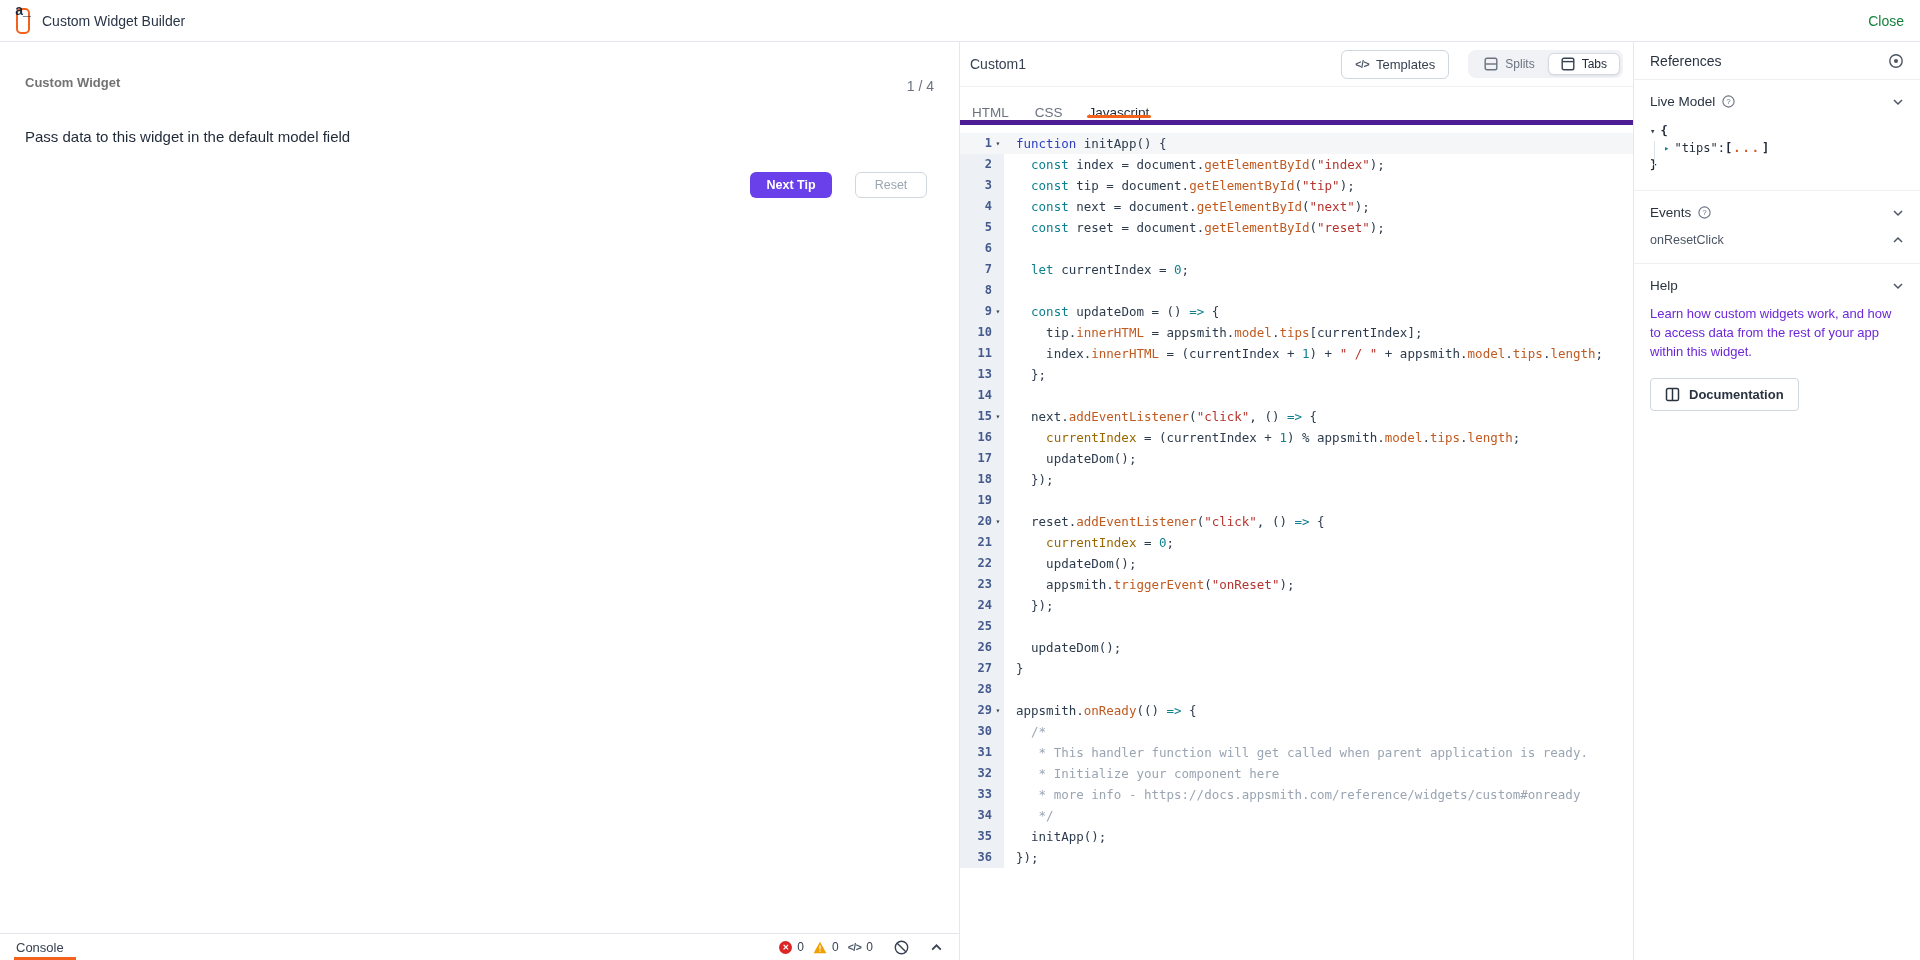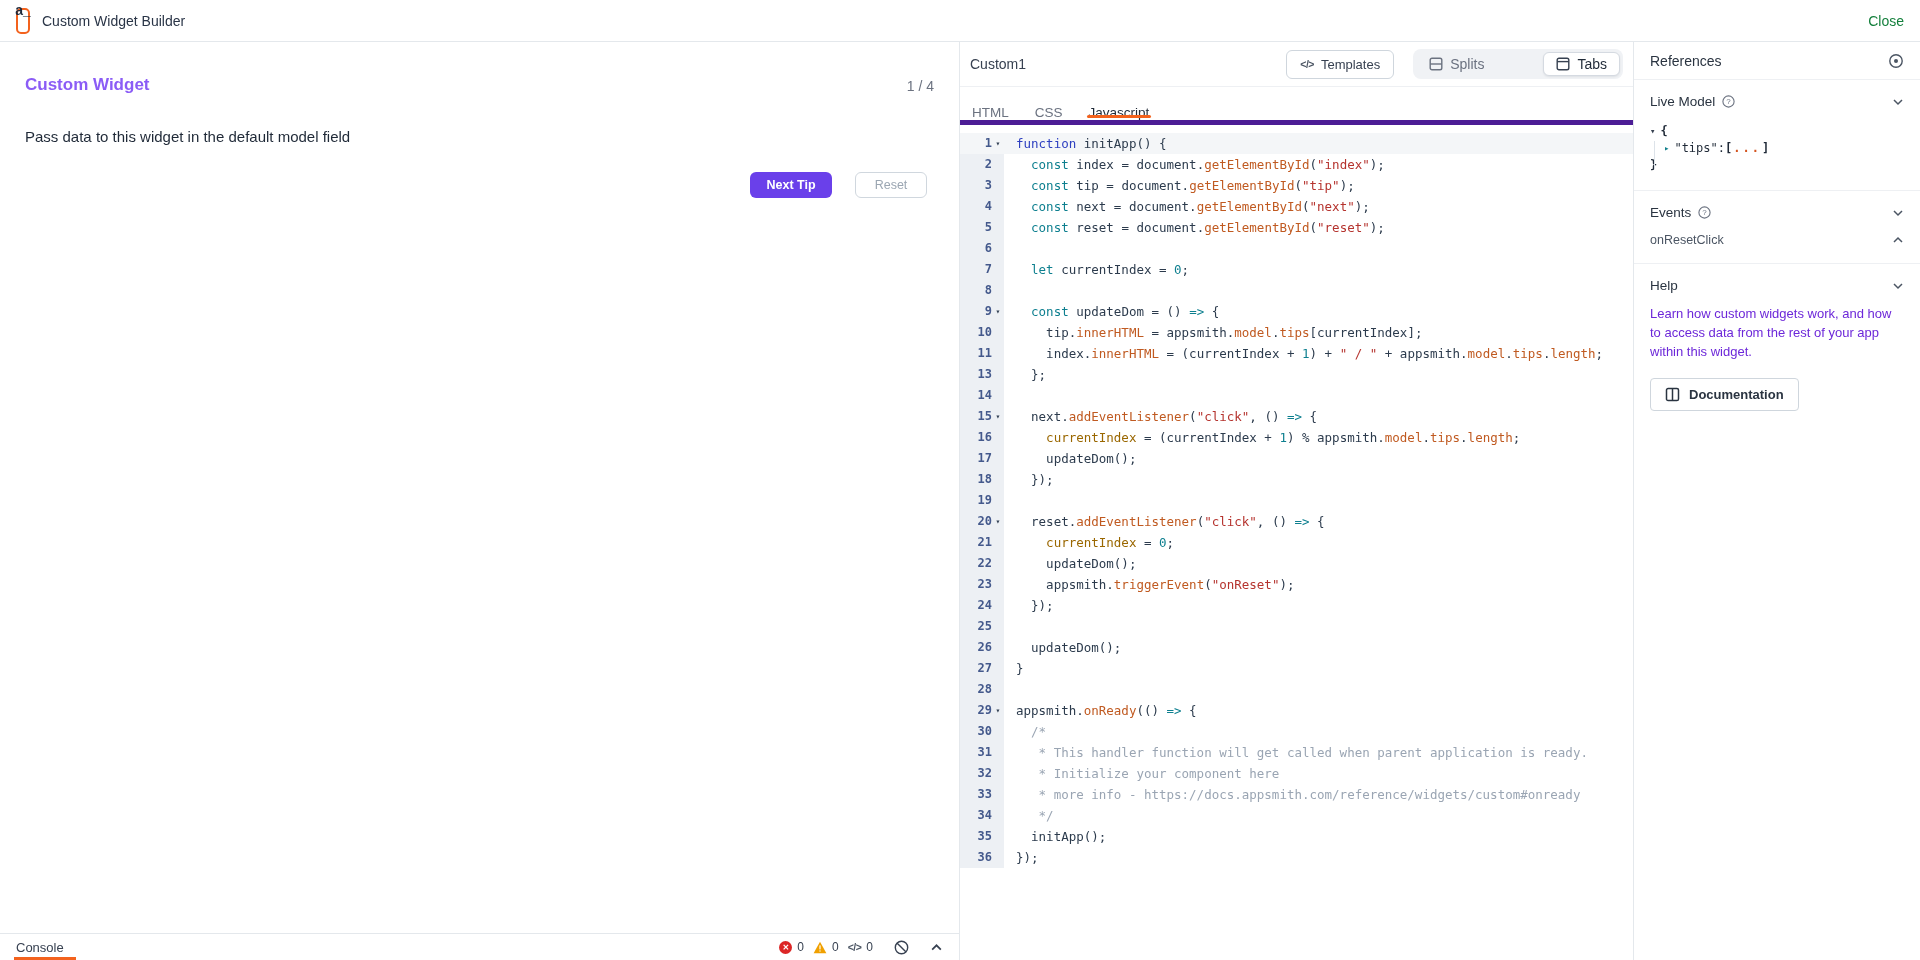--- a/index.html
+++ b/index.html
@@ -11,21 +11,21 @@
   .logo { width:14px; height:26px; border:2px solid #f3621d; border-radius:5px;
           display:flex; align-items:center; justify-content:center;
           font-weight:bold; font-size:14px; color:#1d2a3d; line-height:1; padding-bottom:21px; }
   .tb-title { margin-left:12px; font-size:14px; color:#2a3547; }
   .tb-close { margin-left:auto; font-size:14px; color:#15803d; cursor:pointer; background:none; border:none; font-family:inherit; }
 
   .main { display:flex; height:918px; }
 
   
   .left { width:960px; position:relative; border-right:1px solid #e4e8ec; }
-  .pv-title { position:absolute; left:25px; top:33px; font-size:17px; font-weight:bold; color:#8b5cf6; }
+  .pv-title { position:absolute; left:25px; top:33px; font-size:13px; font-weight:bold; color:#737373; }
   .pv-counter { position:absolute; right:25px; top:36px; font-size:14px; color:#6b7280; }
   .pv-body { position:absolute; left:25px; top:86px; font-size:15px; color:#1f2937; }
   .btn-next { position:absolute; left:750px; top:130px; width:82px; height:26px;
               background:#6a40ea; color:#fff; font-weight:bold; font-size:12.5px;
               border:none; border-radius:6px; font-family:inherit; cursor:pointer; }
   .btn-reset { position:absolute; left:855px; top:130px; width:72px; height:26px;
                background:#fff; color:#9ba6b2; font-size:12.5px;
                border:1px solid #d0d7de; border-radius:6px; font-family:inherit; }
 
   
@@ -39,21 +39,21 @@
   .b-num { margin-left:-4px; }
   .code-glyph { font-size:10.5px; font-weight:bold; color:#4b5563; letter-spacing:-0.5px; }
   .ml { margin-left:12px; display:flex; align-items:center; }
 
   
   .center { width:673px; display:flex; flex-direction:column; background:#fff; }
   .ed-header { height:45px; display:flex; align-items:center; padding:0 10px; border-bottom:1px solid #eef0f3; }
   .ed-name { font-size:14px; color:#374151; flex:1; }
   .btn-templates { display:flex; align-items:center; gap:7px; border:1px solid #cfd6dd; border-radius:6px;
                    background:#fff; padding:6px 13px; font-size:13px; color:#374151; font-family:inherit; cursor:pointer; }
-  .segmented { margin-left:19px; background:#f0f2f5; border-radius:8px; padding:3px; display:flex; font-size:14px; color:#6b7280;gap:46px; }
+  .segmented { margin-left:19px; background:#f0f2f5; border-radius:8px; padding:3px; display:flex; font-size:12px; color:#6b7280; }
   .seg { display:flex; align-items:center; gap:7px; padding:4px 13px; border-radius:6px; cursor:pointer; }
   .seg.active { background:#fff; border:1px solid #d5dae1; box-shadow:0 1px 2px rgba(16,24,40,.08); color:#1f2937; padding:3px 12px; }
 
   .ed-tabs { height:38px; display:flex; align-items:flex-end; gap:26px; padding:0 12px; border-bottom:5px solid #4c1d95; }
   .tab { display:flex; align-items:center; font-size:13.5px; color:#6b7280; position:relative; cursor:pointer; }
   .tab.active { color:#1f2937; }
   .tab.active::after { content:""; position:absolute; left:-2px; right:-2px; bottom:2px; height:3px; background:#f3621d; border-radius:2px; }
 
   .editor { flex:1; overflow:hidden; padding-top:8px;
             font-family:"DejaVu Sans Mono", monospace; font-size:12.5px; line-height:21px; }

